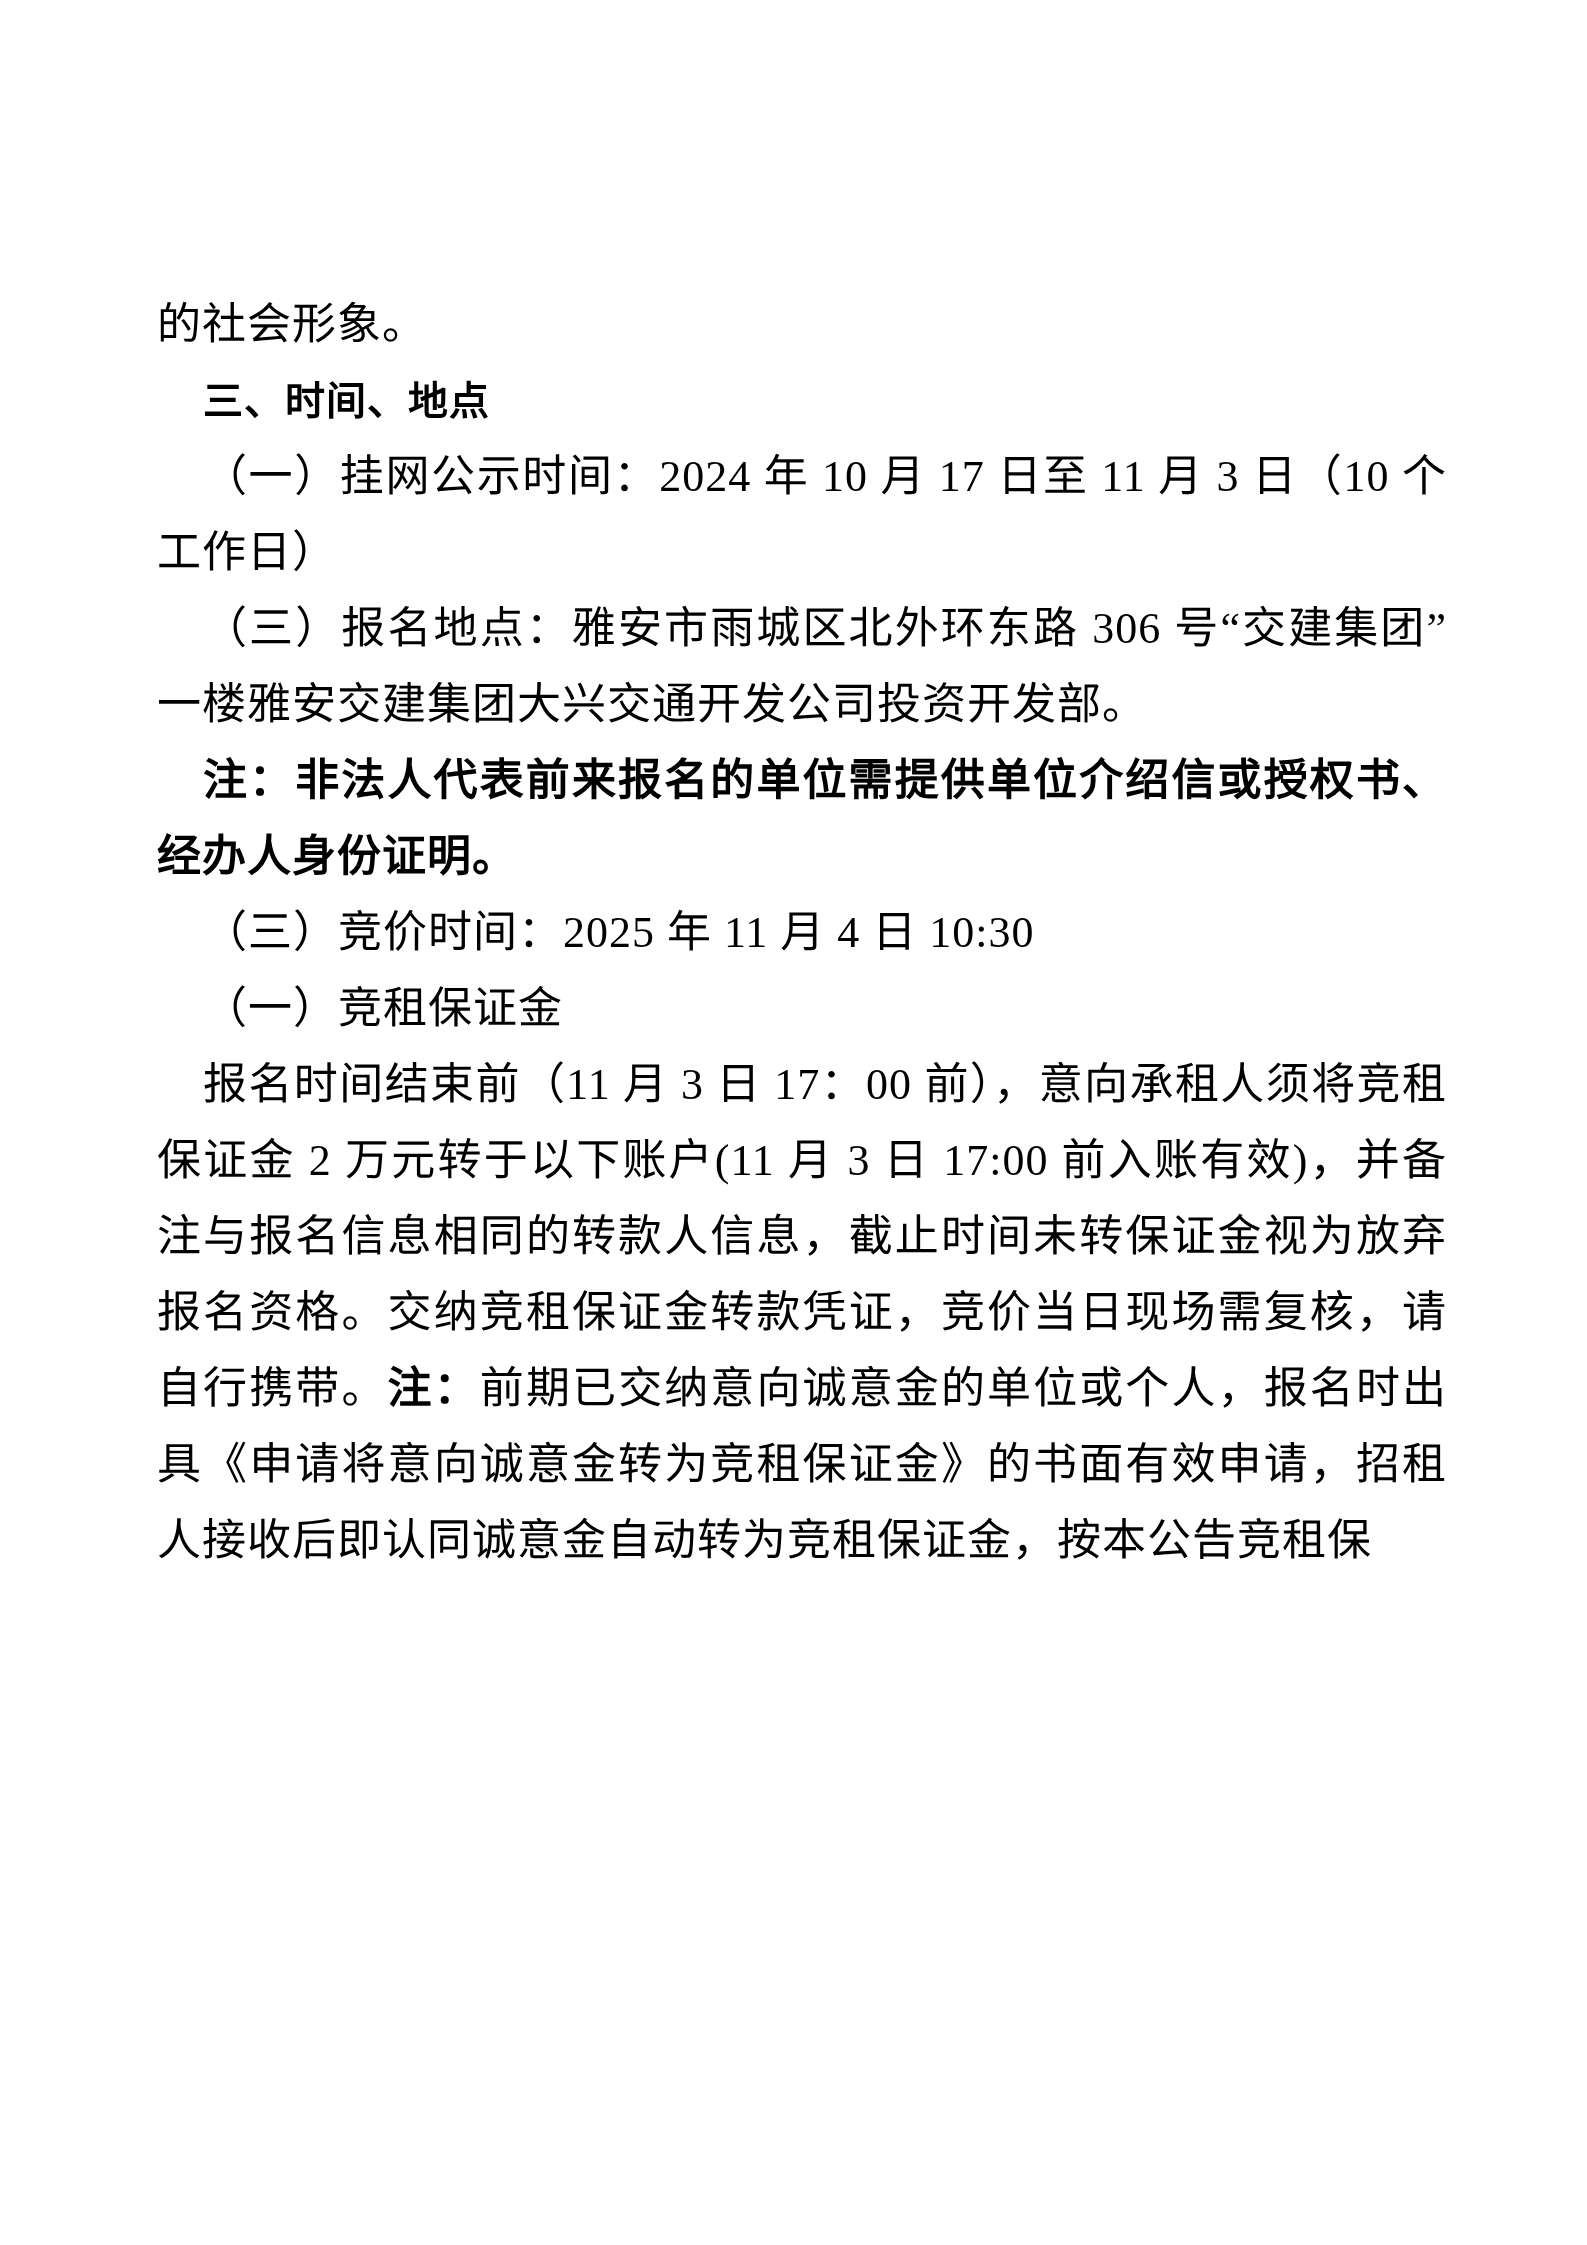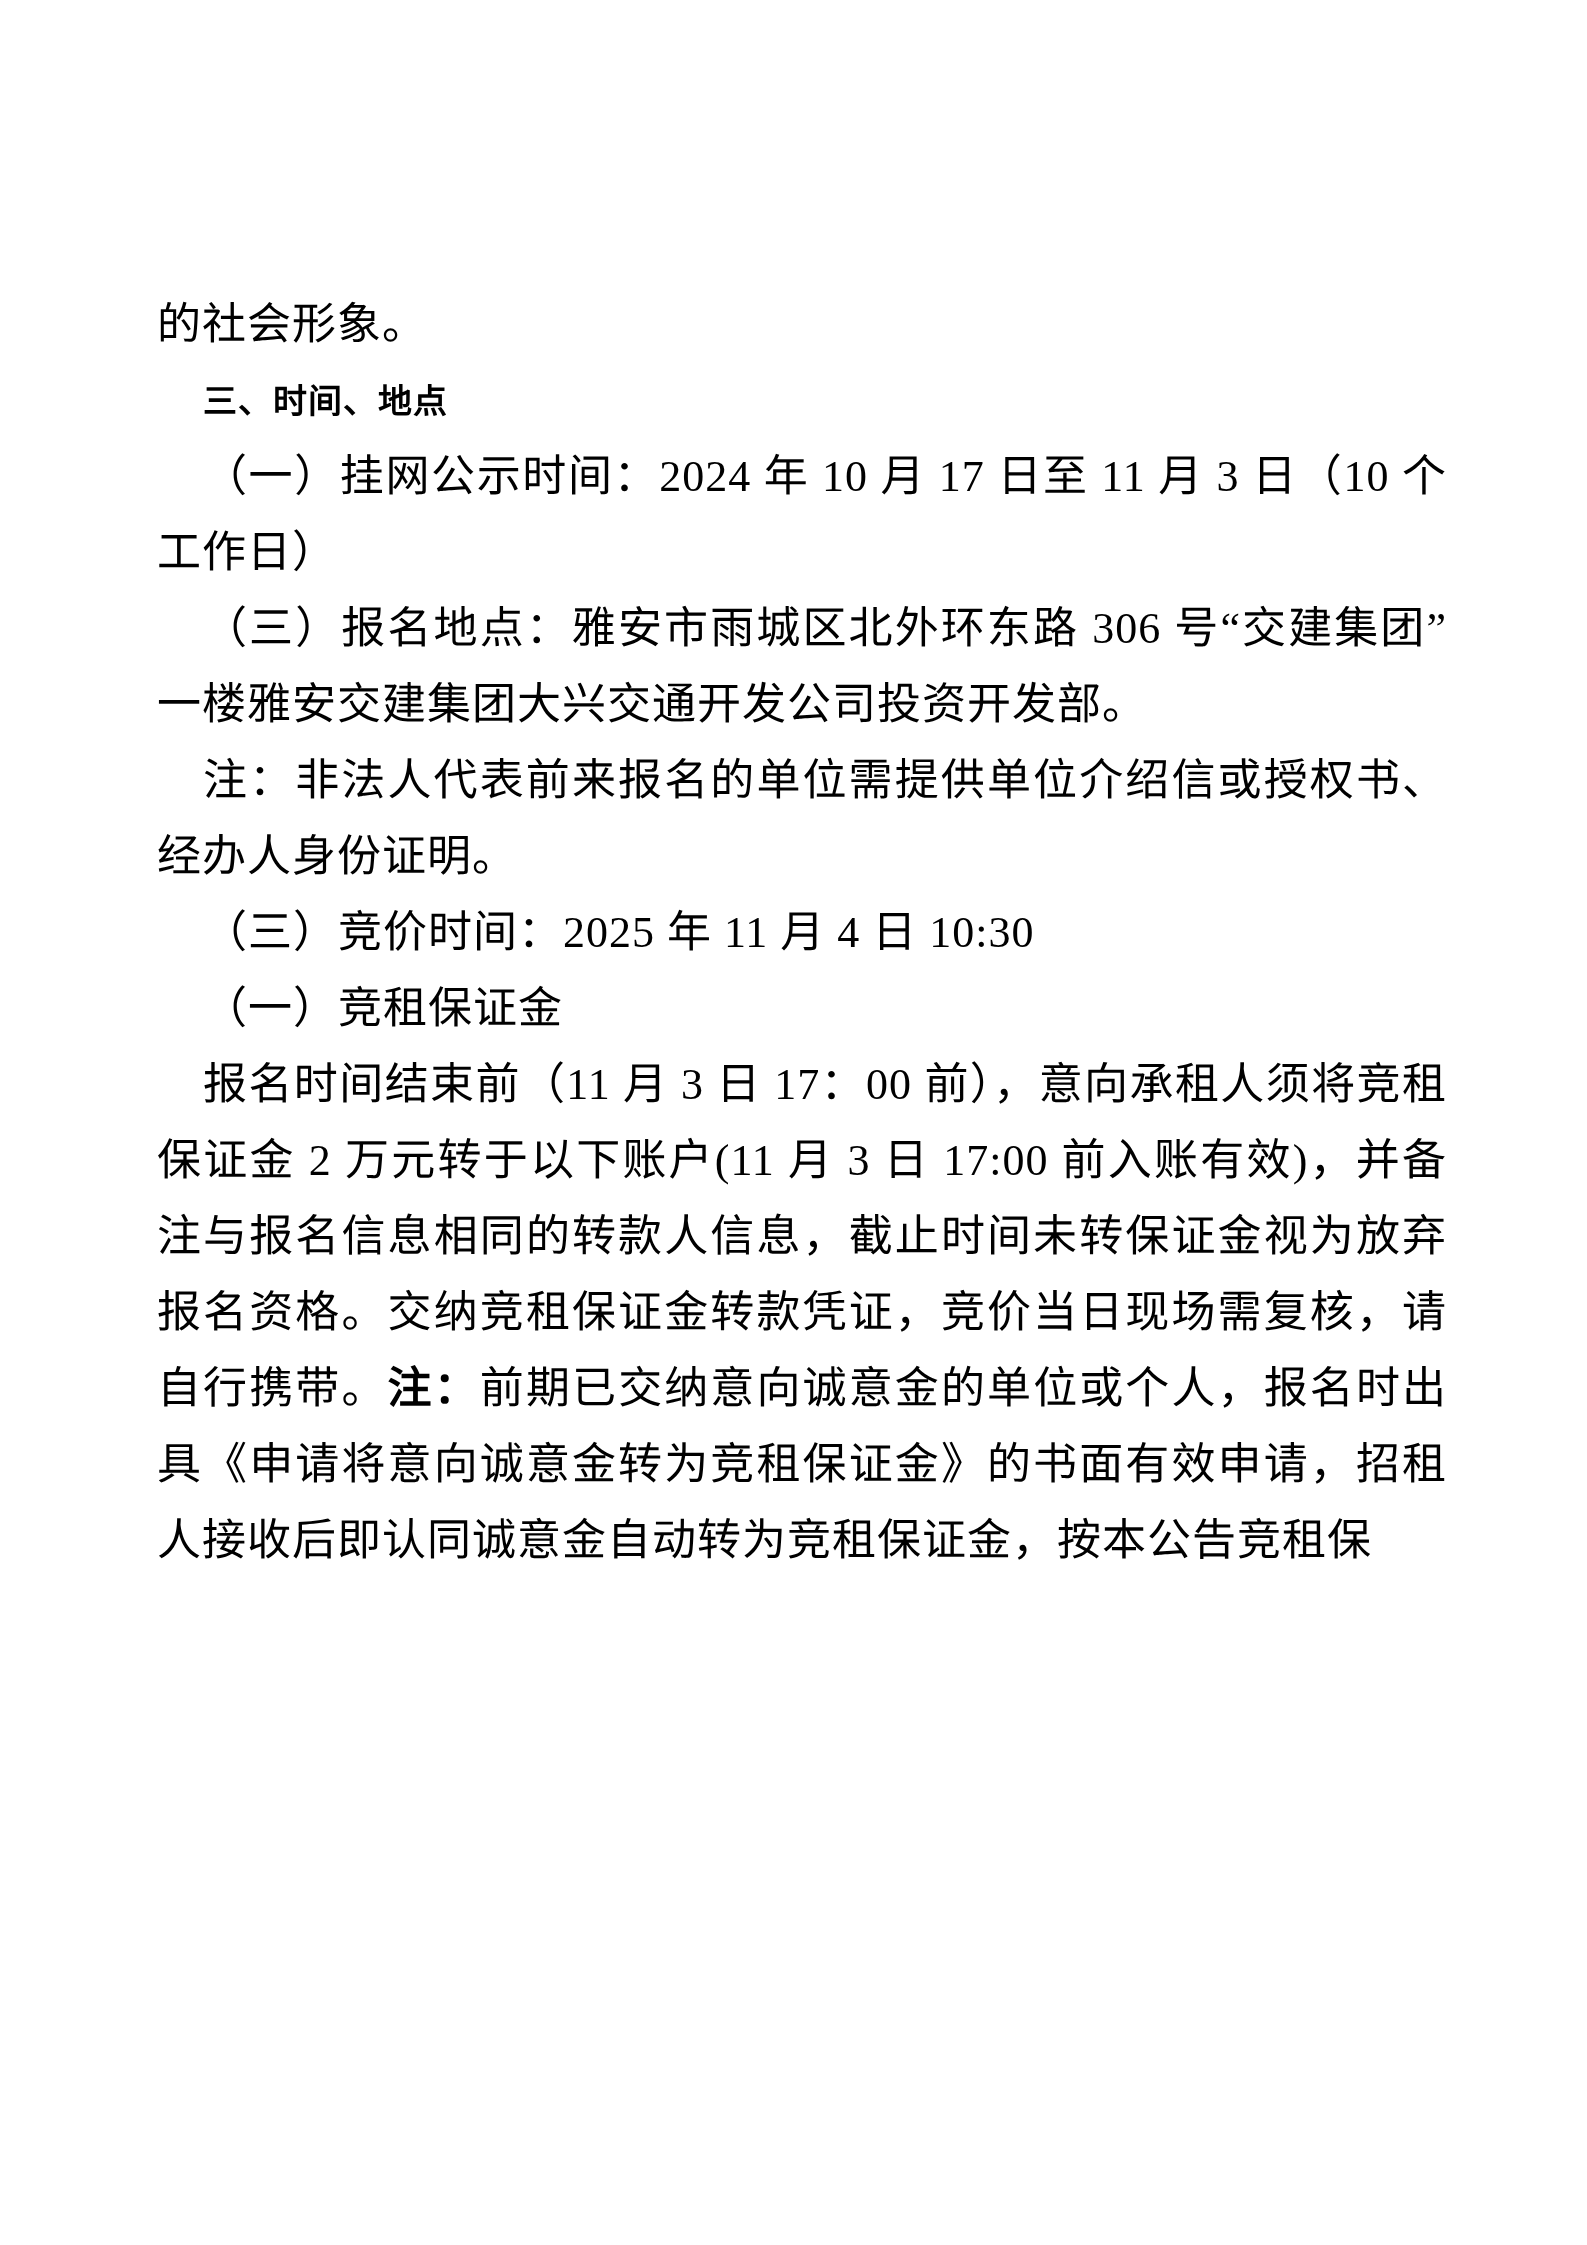--- a/index.html
+++ b/index.html
@@ -30,25 +30,25 @@
     line-height: 76px;
     text-align: justify;
     letter-spacing: 1px;
     font-family: "Liberation Serif", serif;
     font-weight: normal;
   }
   .indent {
     text-indent: 46px;
   }
   .bold {
-    font-weight: normal;
+    font-weight: bold;
   }
   .heading {
     margin: 0;
-    font-size: 34px;
+    font-size: 40px;
     line-height: 76px;
     font-weight: bold;
     font-family: "Liberation Sans", sans-serif;
     text-indent: 46px;
     letter-spacing: 1px;
   }
   .note-inline {
     font-weight: bold;
   }
 </style>

